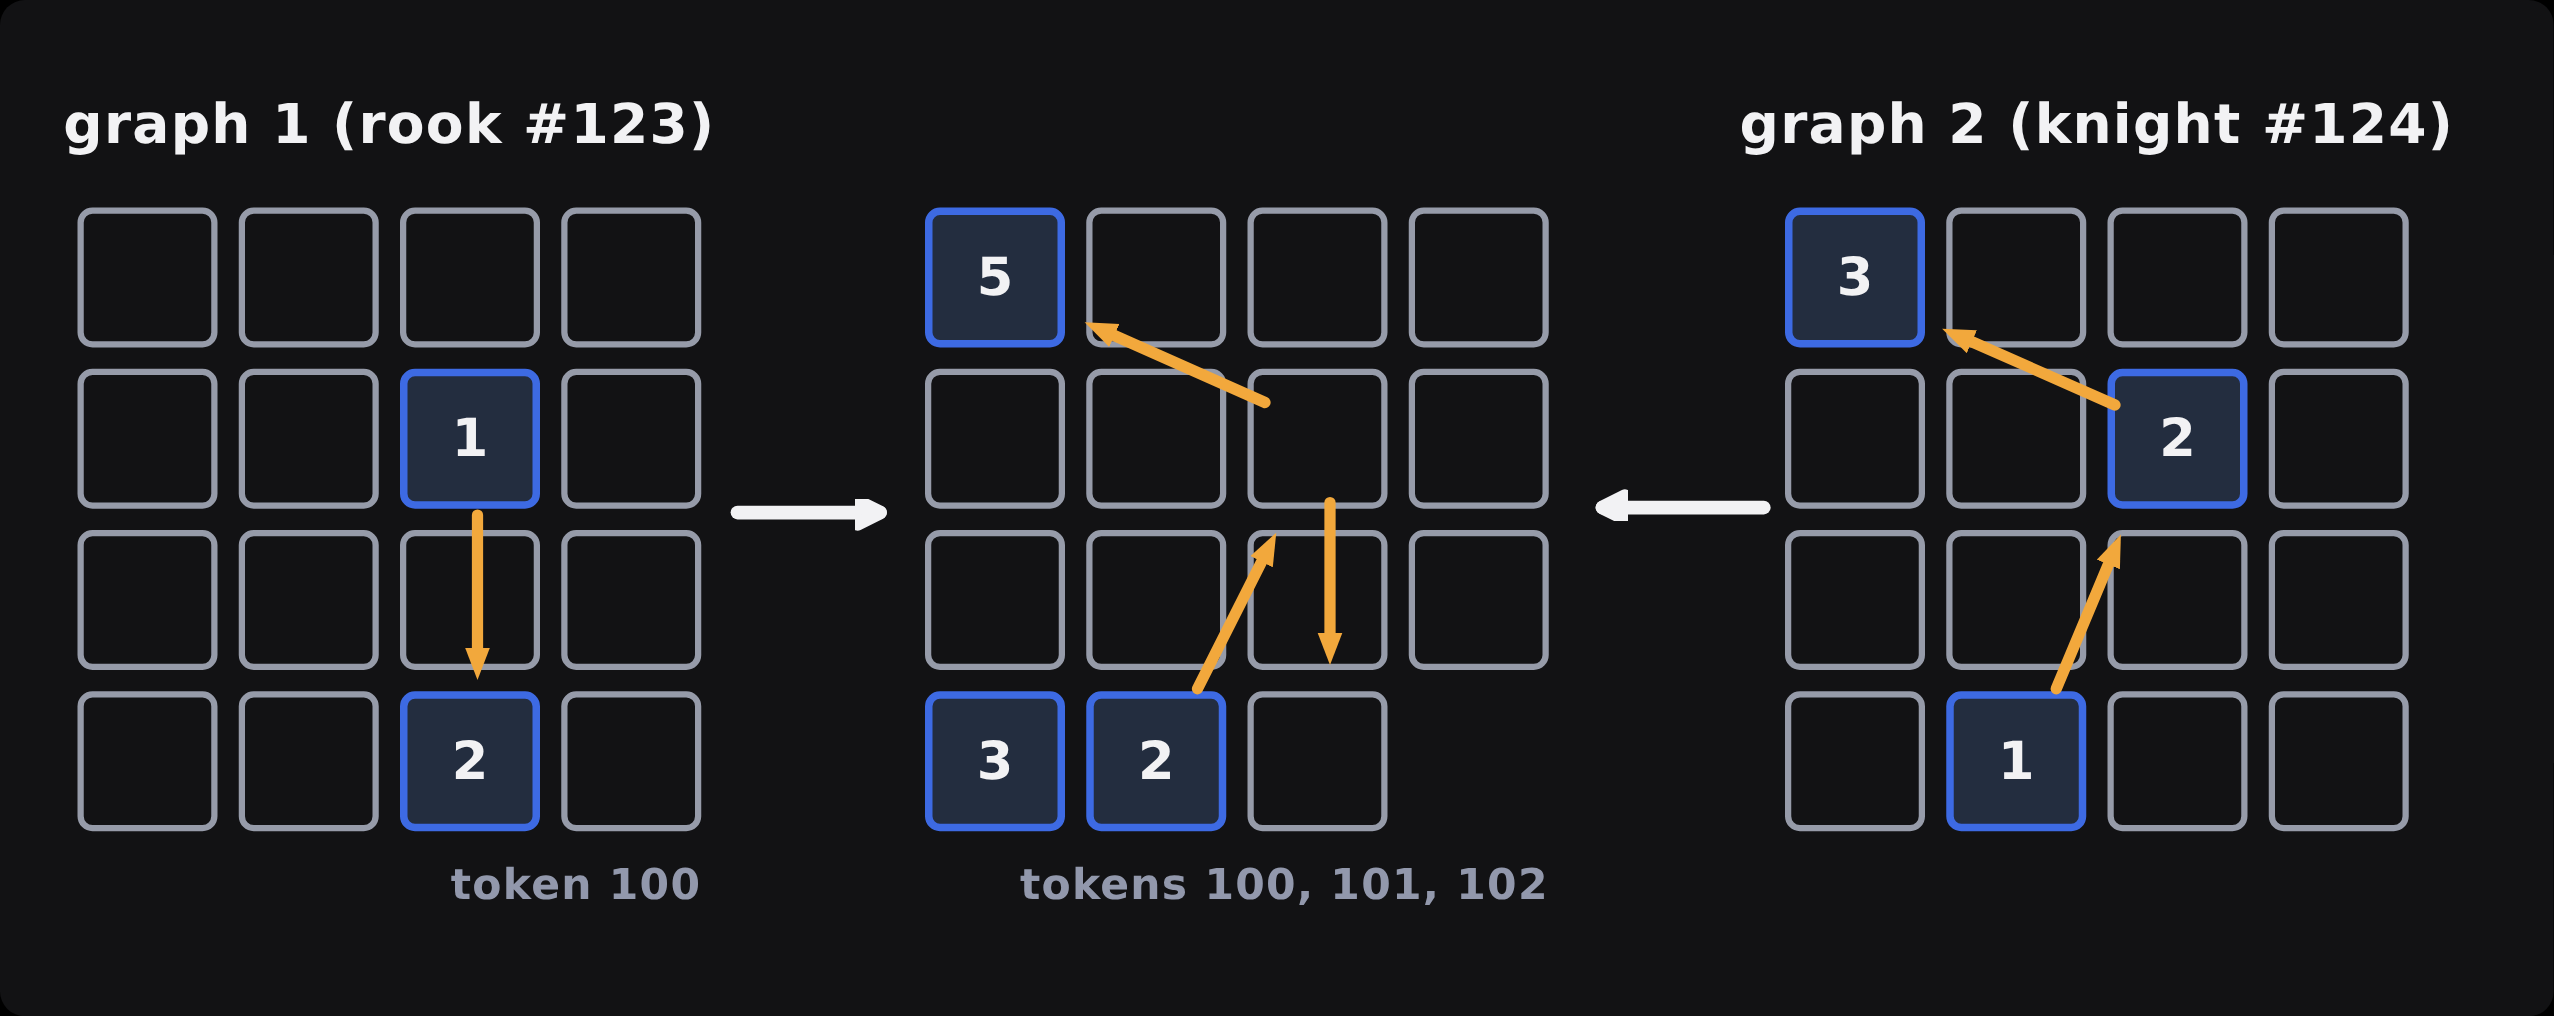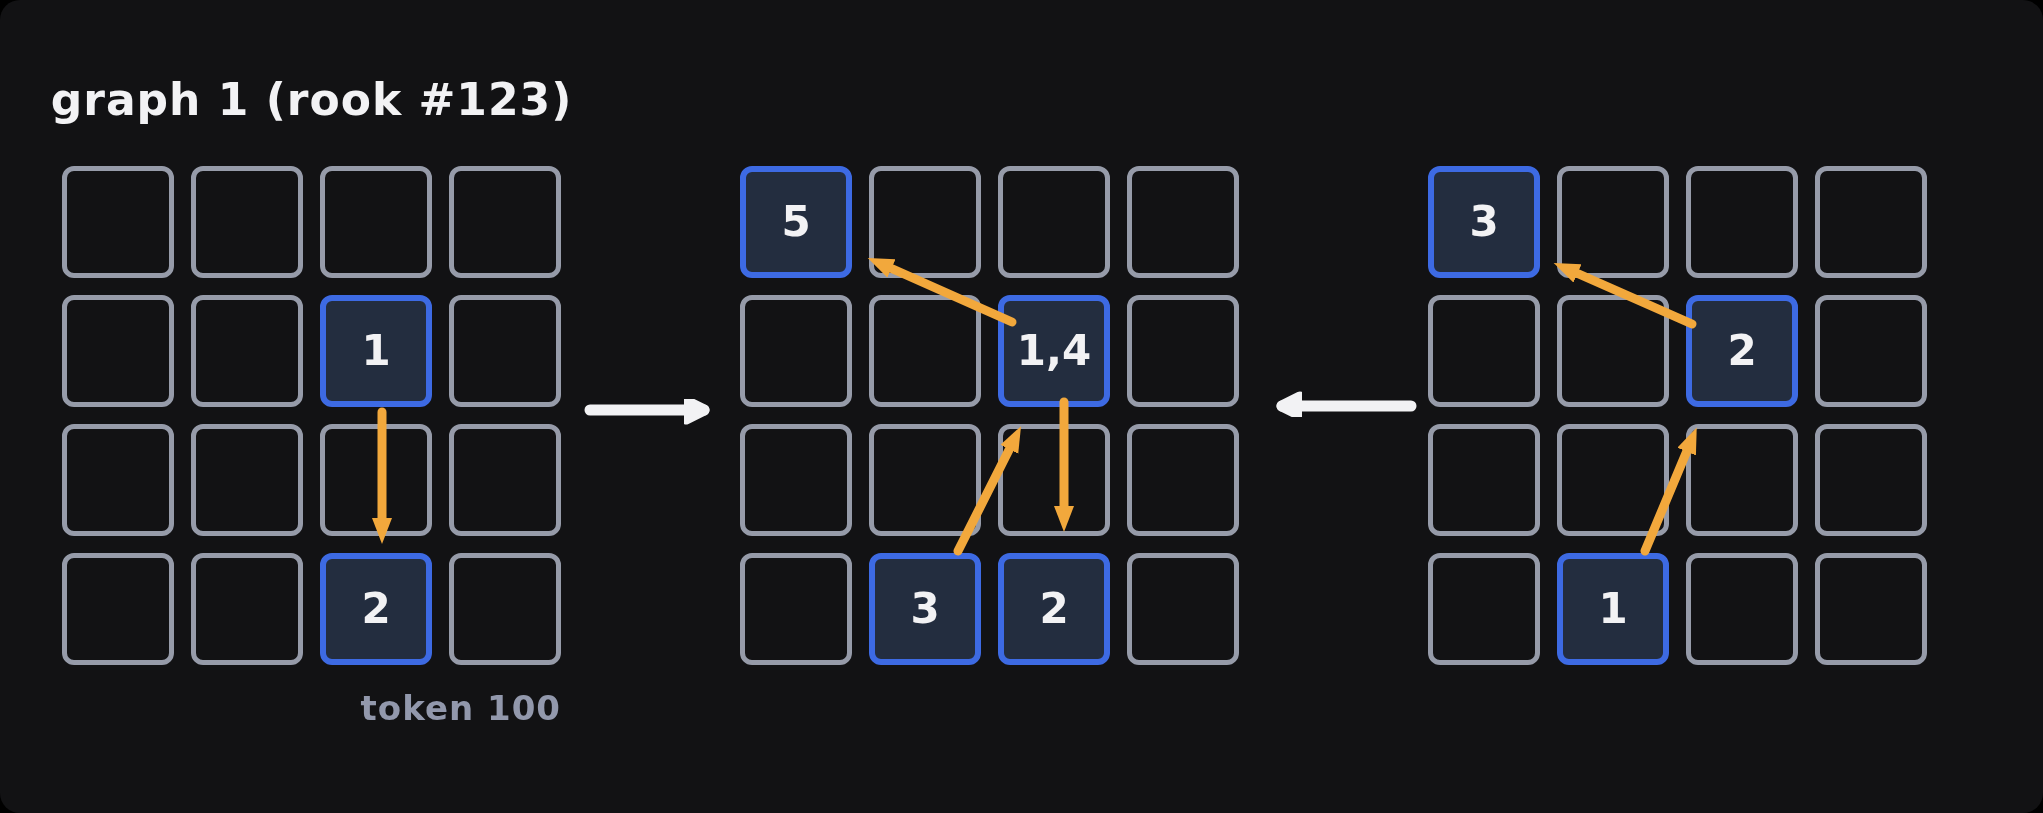--- a/index.html
+++ b/index.html
@@ -88,40 +88,39 @@
   <section class="panel panel-2">
     <div class="grid">
         <div class="cell active">
           <span class="cell-label">5</span>
         </div>
         <div class="cell"></div>
         <div class="cell"></div>
         <div class="cell"></div>
         <div class="cell"></div>
         <div class="cell"></div>
-        <div class="cell active">
-          <span class="cell-label">1,4</span>
-        </div>
         <div class="cell"></div>
         <div class="cell"></div>
         <div class="cell"></div>
         <div class="cell"></div>
         <div class="cell"></div>
         <div class="cell"></div>
         <div class="cell active">
           <span class="cell-label">3</span>
         </div>
         <div class="cell active">
           <span class="cell-label">2</span>
         </div>
         <div class="cell"></div>
       </div>
+    <div class="caption">tokens 100, 101, 102</div>
   </section>
 
   <section class="panel panel-3">
+    <h2 class="g-title">graph 2 (knight #124)</h2>
     <div class="grid">
         <div class="cell active">
           <span class="cell-label">3</span>
         </div>
         <div class="cell"></div>
         <div class="cell"></div>
         <div class="cell"></div>
         <div class="cell"></div>
         <div class="cell"></div>
         <div class="cell active">

